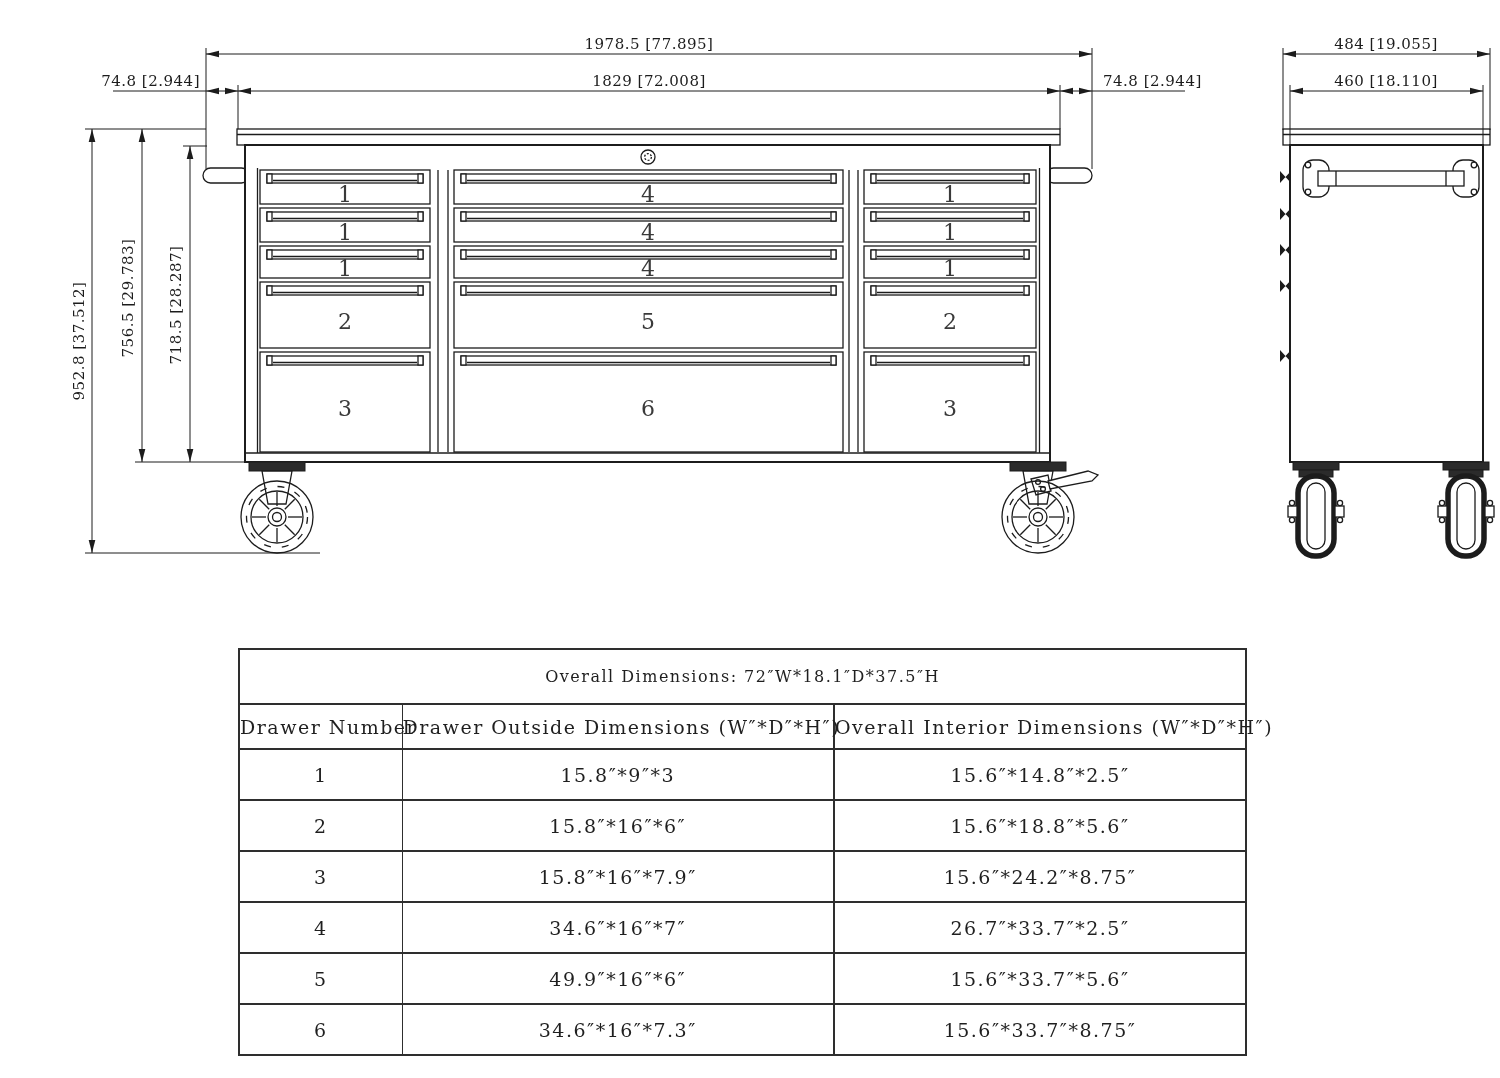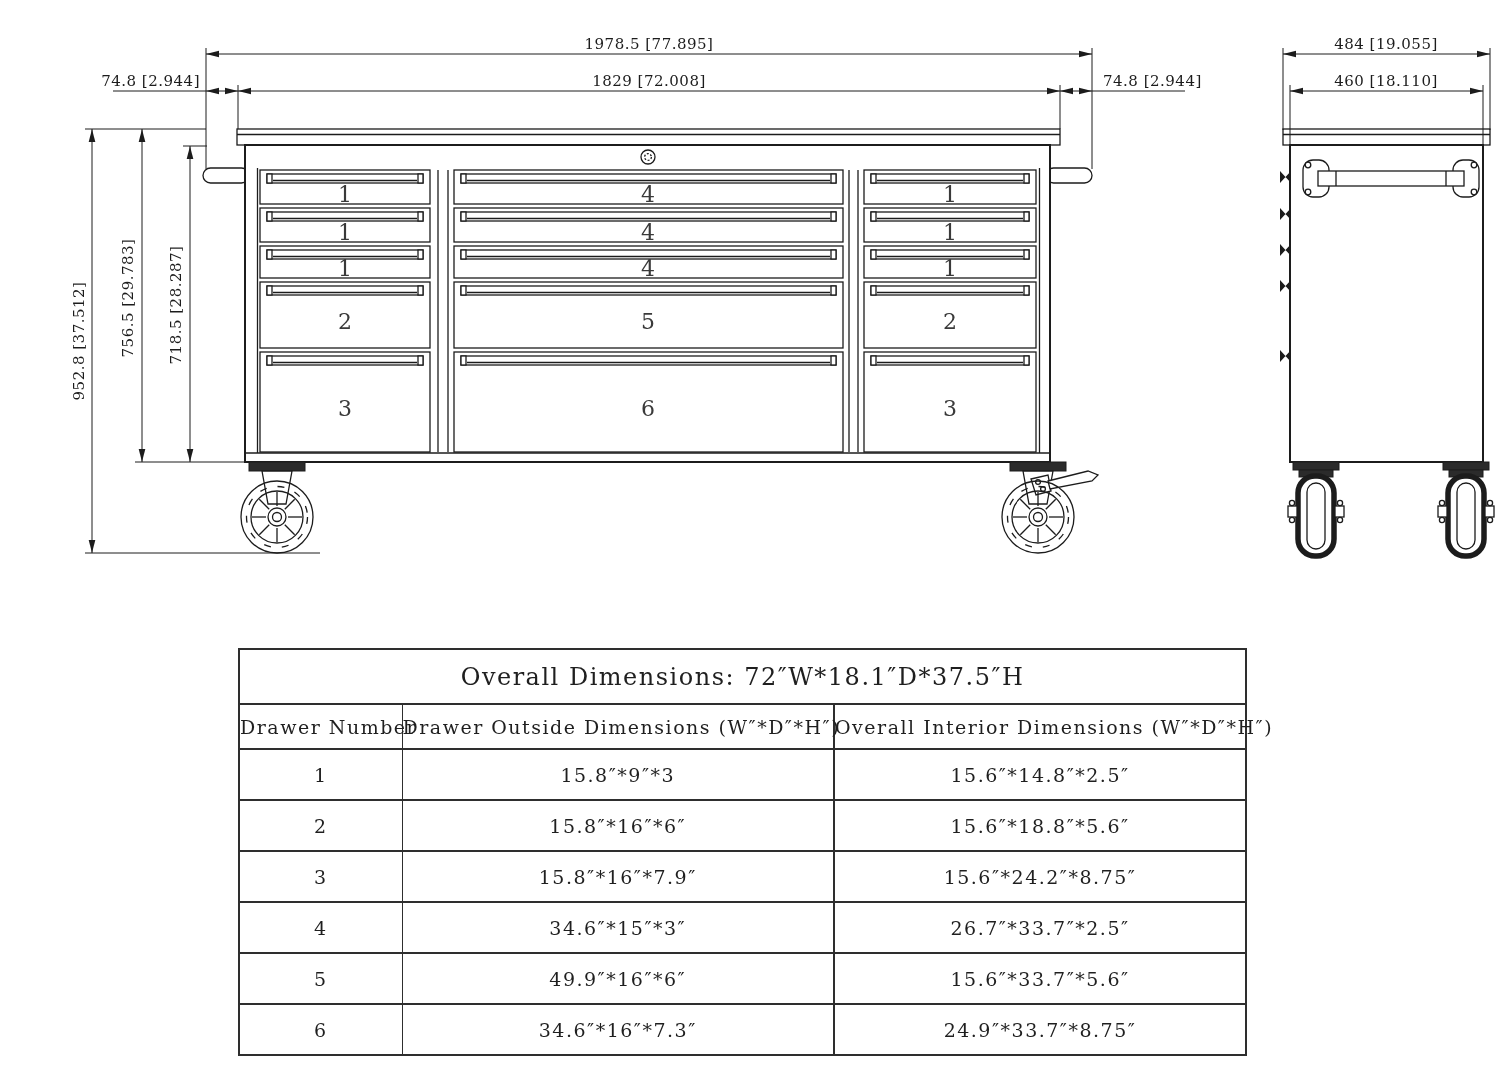--- a/index.html
+++ b/index.html
@@ -15,21 +15,21 @@
   .ext{stroke:#1c1c1c;stroke-width:1;fill:none;}
   .dark{fill:#2b2b2b;stroke:#1c1c1c;stroke-width:1;}
   .thick{stroke:#1c1c1c;stroke-width:5.5;fill:#fff;}
 
   table.dims{position:absolute;left:238px;top:648px;width:1007px;border-collapse:collapse;
              table-layout:fixed;color:#1f1f1f;}
   table.dims td{border:2px solid #2e2e2e;text-align:center;vertical-align:middle;
                 padding:0;font-size:19px;letter-spacing:1.5px;white-space:nowrap;}
   table.dims td.thin-r{border-right-width:1px;}
   table.dims td.thin-l{border-left-width:1px;}
-  tr.trow-title td{height:53px;font-size:24px;}
+  tr.trow-title td{height:53px;font-size:16px;}
   tr.trow-head td{height:43px;}
   tr.trow-data td{height:49px;}
 </style>
 </head>
 <body>
 
 <div class="sheet">
 
 <svg width="1500" height="620" viewBox="0 0 1500 620">
   <defs>
@@ -314,29 +314,29 @@
     <td class="thin-l">15.8″*16″*6″</td>
     <td>15.6″*18.8″*5.6″</td>
   </tr>
   <tr class="trow-data">
     <td class="thin-r">3</td>
     <td class="thin-l">15.8″*16″*7.9″</td>
     <td>15.6″*24.2″*8.75″</td>
   </tr>
   <tr class="trow-data">
     <td class="thin-r">4</td>
-    <td class="thin-l">34.6″*15″*3″</td>
+    <td class="thin-l">34.6″*16″*7″</td>
     <td>26.7″*33.7″*2.5″</td>
   </tr>
   <tr class="trow-data">
     <td class="thin-r">5</td>
     <td class="thin-l">49.9″*16″*6″</td>
     <td>15.6″*33.7″*5.6″</td>
   </tr>
   <tr class="trow-data">
     <td class="thin-r">6</td>
     <td class="thin-l">34.6″*16″*7.3″</td>
-    <td>24.9″*33.7″*8.75″</td>
+    <td>15.6″*33.7″*8.75″</td>
   </tr>
 </tbody>
     </table>
 
 </div>
 
 </body></html>

